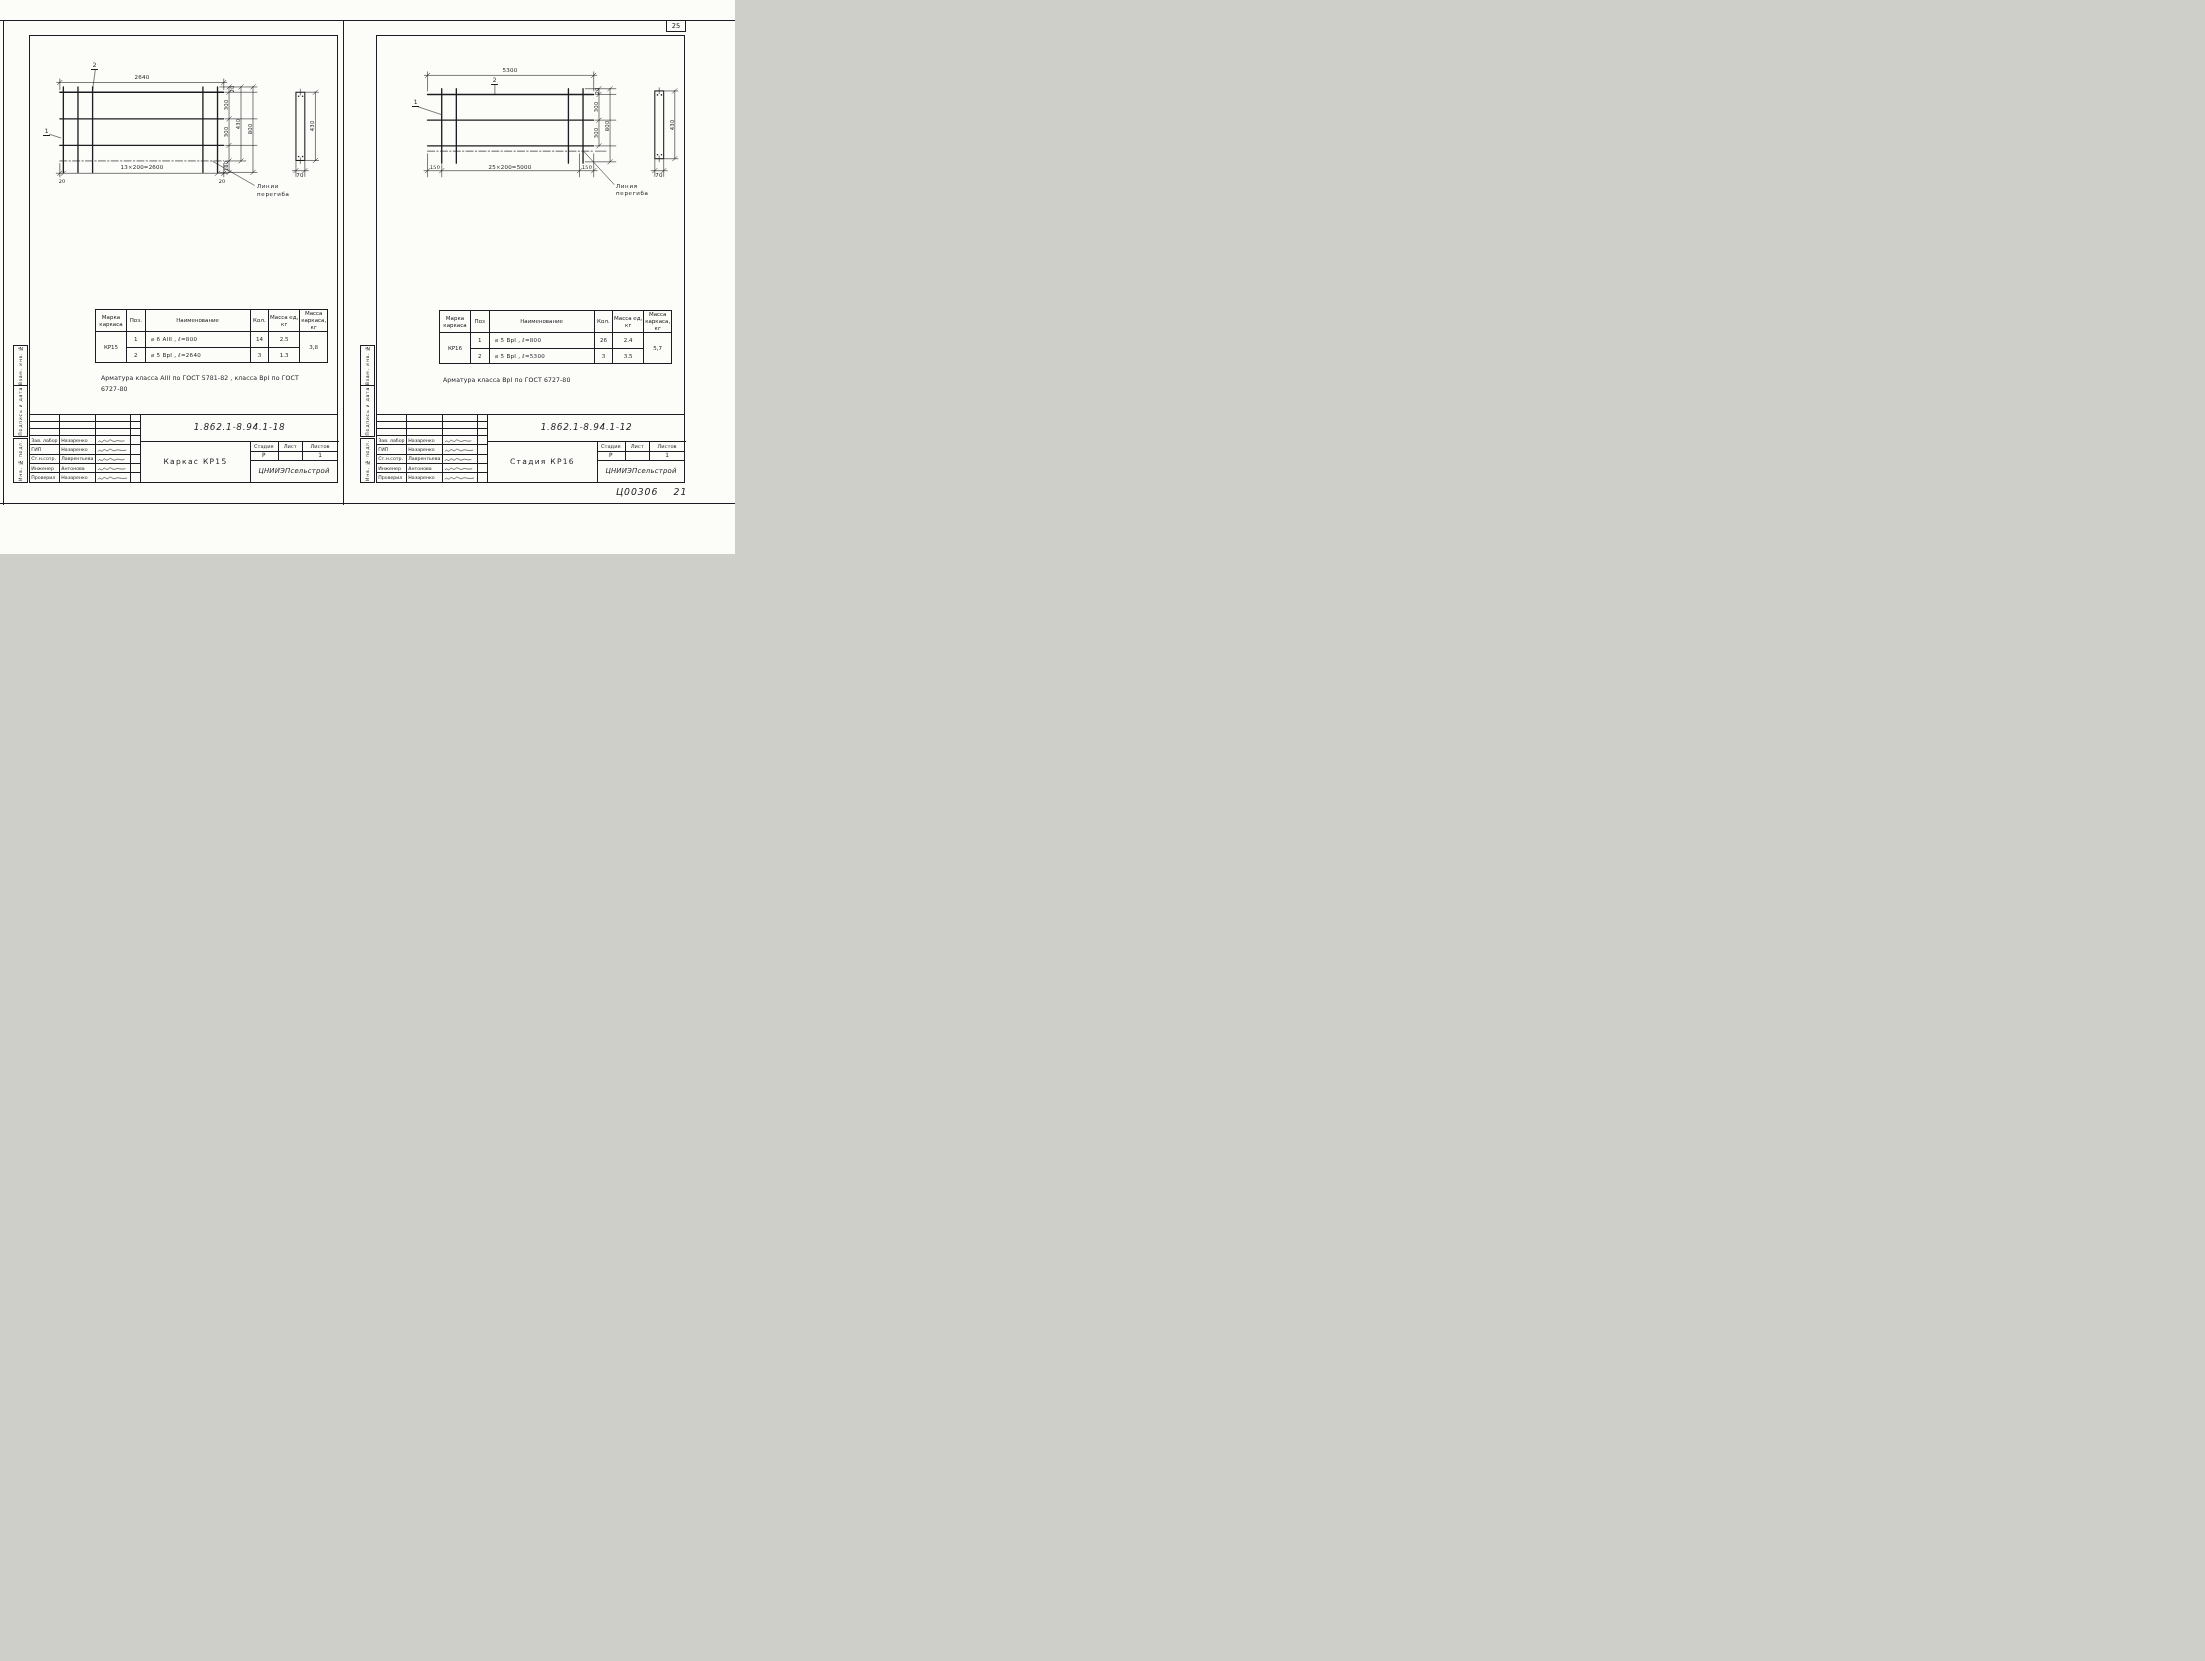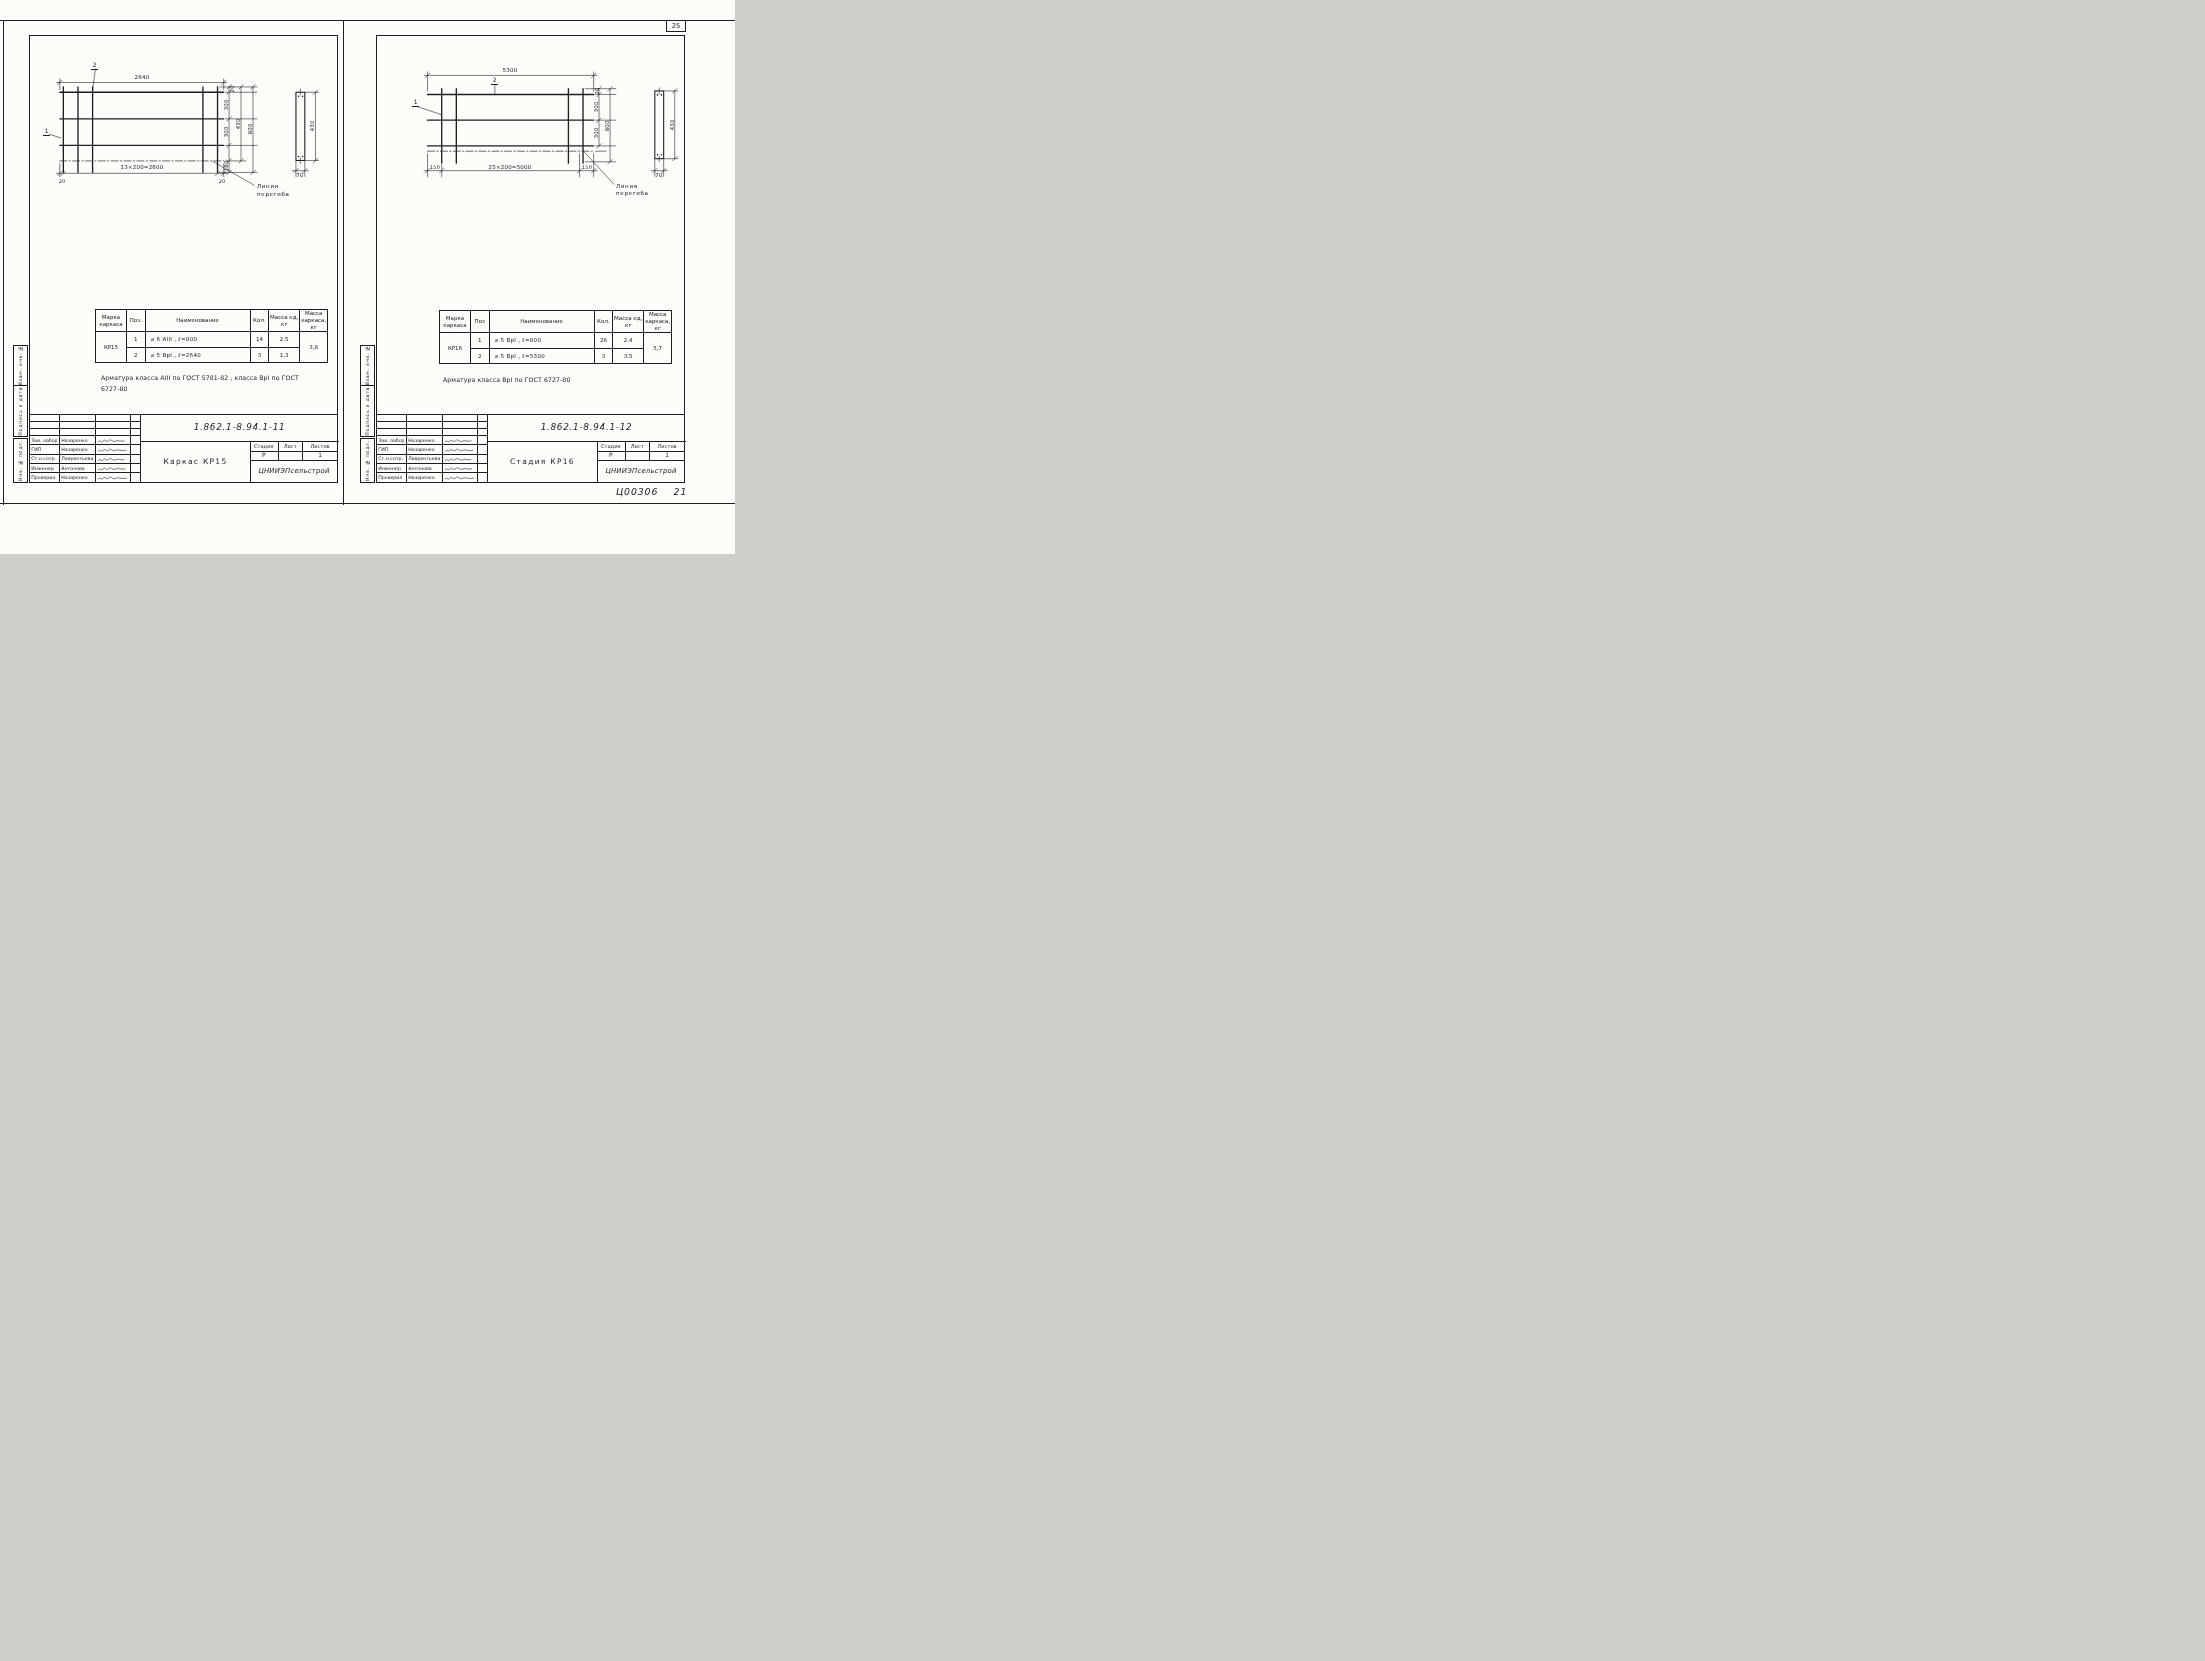--- a/index.html
+++ b/index.html
@@ -384,21 +384,21 @@
         </tr>
       <tr style="height:9.7px">
           <td>Проверил</td>
           <td>Назаренко</td>
           <td></td>
           <td></td>
         </tr>
     </tbody>
   </table>
 
-  <div class="tbtext docnum" style="left:140px;top:422px;width:199px;">1.862.1-8.94.1-11</div>
+  <div class="tbtext docnum" style="left:140px;top:422px;width:199px;">1.862.1-8.94.1-18</div>
   <div class="tbtext cartitle" style="left:140px;top:457px;width:111px;">Каркас КР15</div>
   <div class="tbtext stlabel" style="left:250px;top:443px;width:27.5px;">Стадия</div>
   <div class="tbtext stlabel" style="left:278px;top:443px;width:24.4px;">Лист</div>
   <div class="tbtext stlabel" style="left:302px;top:443px;width:36px;">Листов</div>
   <div class="tbtext stval" style="left:250px;top:452px;width:27.5px;">Р</div>
   <div class="tbtext stval" style="left:278px;top:452px;width:24.4px;"></div>
   <div class="tbtext stval" style="left:302px;top:452px;width:36px;">1</div>
   <div class="tbtext org" style="left:250px;top:467px;width:88px;">ЦНИИЭПсельстрой</div>
 
   <div class="hline" style="left:376px;top:414px;width:309px;height:0.9px;"></div>

